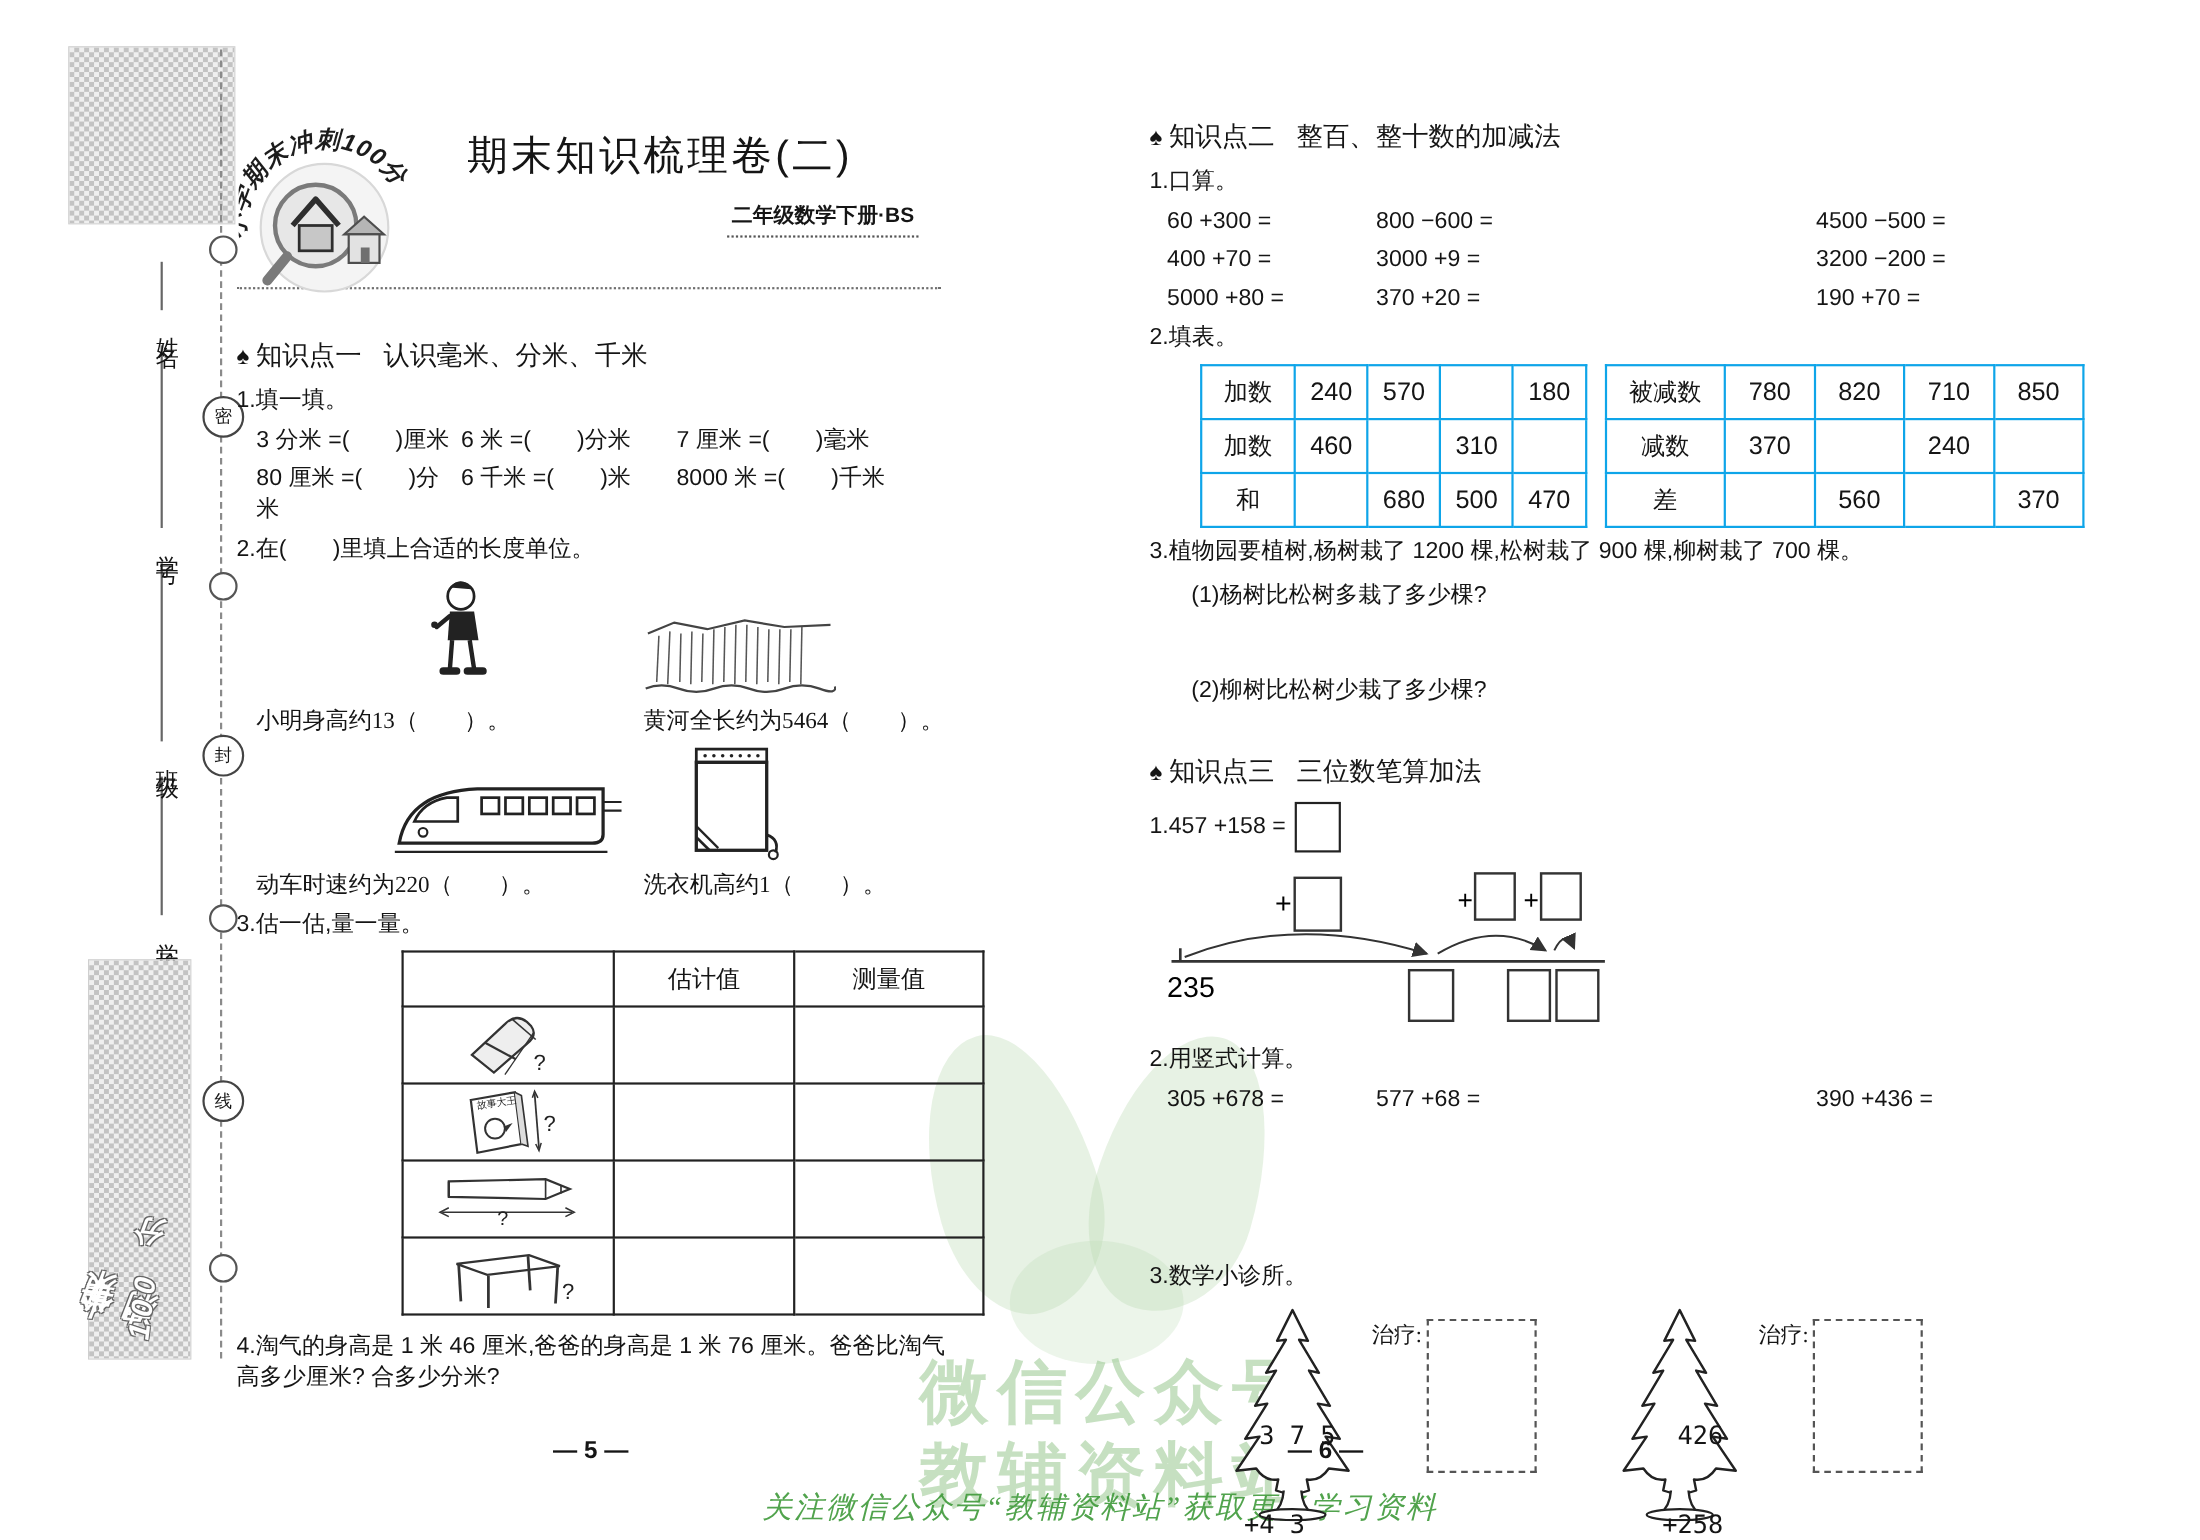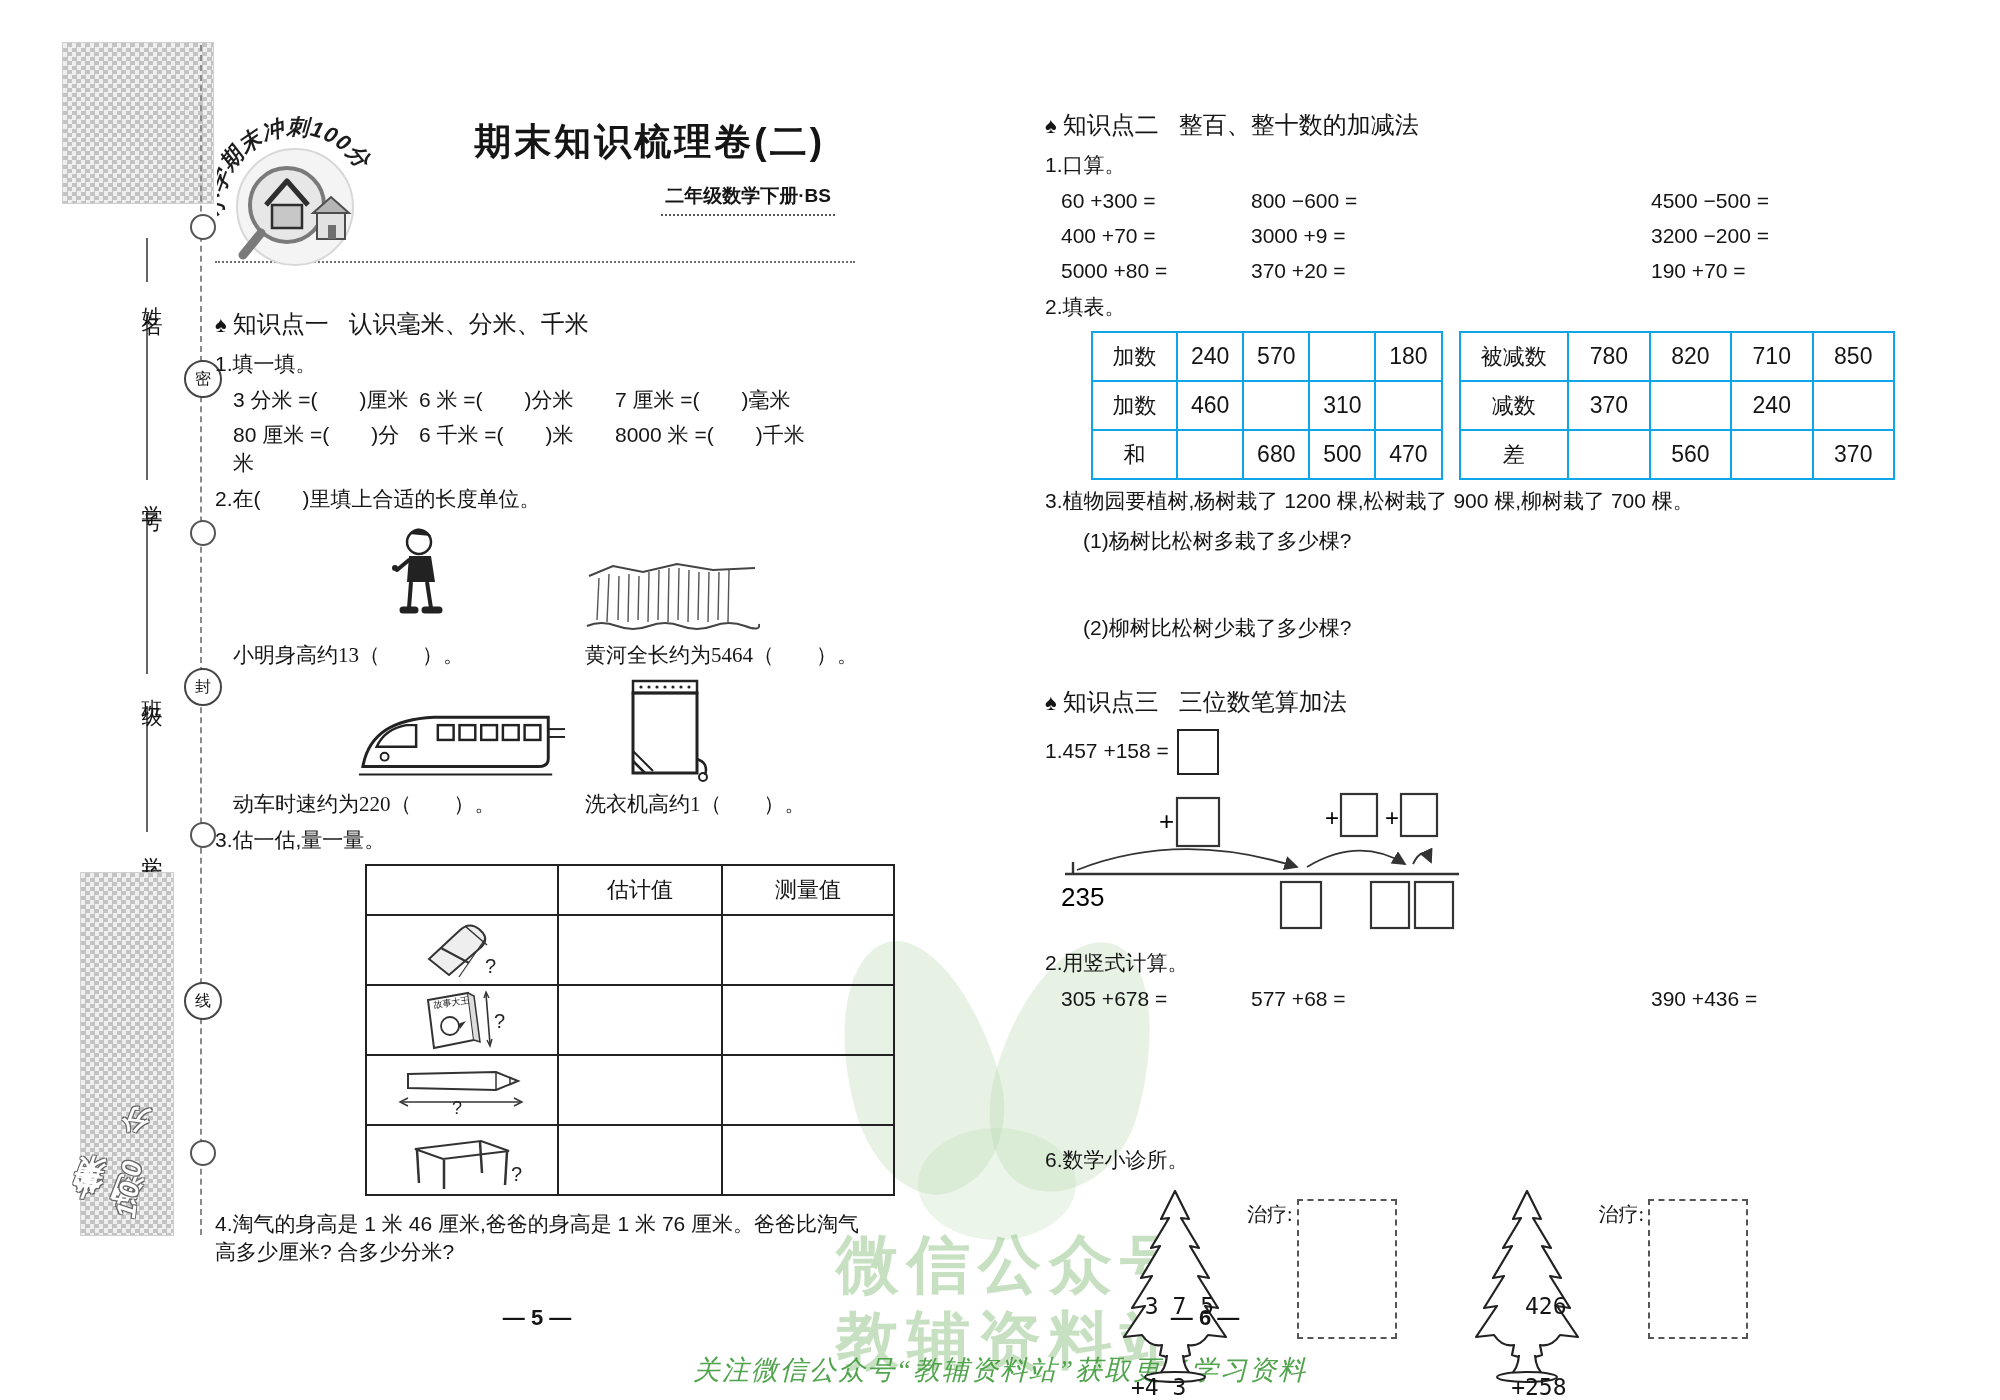--- a/index.html
+++ b/index.html
@@ -20,21 +20,21 @@
   .corner-box{left:80px;top:872px;width:92px;height:362px}
   .corner-t{writing-mode:vertical-rl;transform:rotate(187deg);font-weight:bold;font-style:italic;
             font-size:27px;color:#fff;letter-spacing:6px;
             text-shadow:-1px -1px 0 #666,1px -1px 0 #666,-1px 1px 0 #666,1px 1px 0 #666}
   .corner-t1{left:6px;top:30px;height:320px}
   .corner-t2{left:46px;top:18px;height:340px}
   
   .page5{left:215px;top:95px;width:680px;height:1250px}
   .page6{left:1045px;top:95px;width:850px;height:1250px}
   
-  .title5{left:160px;top:22px;width:450px;text-align:right;font-size:37px;font-weight:bold;letter-spacing:3px}
+  .title5{left:160px;top:22px;width:450px;text-align:center;font-size:37px;font-weight:normal;letter-spacing:3px}
   .edition{right:60px;top:88px;font-size:19px;font-weight:bold;border-bottom:2px dotted #555;padding:0 4px 5px 4px}
   .rule5{left:0;top:166px;width:640px;border-top:2px dotted #6f6f6f}
   .logo{left:2px;top:12px;z-index:2}
   
   .content5{left:0;top:207px;width:680px;font-size:21px;line-height:1.35}
   .content6{left:0;top:8px;width:850px;font-size:21px;line-height:1.35}
   .sec-h{font-size:24px;font-weight:normal;margin:6px 0 10px 0}
   .sec-h .spade{font-size:22px;margin-right:6px}
   .sec-h .topic{margin-left:20px}
   .qlabel{margin:7px 0}
@@ -446,21 +446,21 @@
 
     <div class="qlabel">2.用竖式计算。</div>
     <div class="vertrow">
       <span class="o1">305 +678 =</span>
       <span class="o2">577 +68 =</span>
       <span>390 +436 =</span>
     </div>
 
     <div class="spacer"></div>
 
-    <div class="qlabel">6.数学小诊所。</div>
+    <div class="qlabel">3.数学小诊所。</div>
     <div class="clinic">
 
       <div class="cgroup">
         <div class="tree-wrap">
           <svg width="132" height="198" viewBox="0 0 132 198">
             <path d="M66,6 L80,34 L72,33 L90,63 L81,61 L100,93 L89,91 L109,123 L96,121 L117,152 L99,150 Q 91,162 79,160 L81,170 Q 66,176 51,170 L53,160 Q 41,162 33,150 L15,152 L36,121 L23,123 L43,91 L32,93 L51,61 L42,63 L60,33 L52,34 Z" fill="#fff" stroke="#222" stroke-width="2.2" stroke-linejoin="round"></path>
             <path d="M58,170 Q 57,185 48,191 L 84,191 Q 75,185 74,170" fill="#fff" stroke="#222" stroke-width="2.2"></path>
             <ellipse cx="66" cy="192" rx="30" ry="5" fill="#fff" stroke="#222" stroke-width="2"></ellipse>
           </svg>
           <div class="vsum vsum1">

